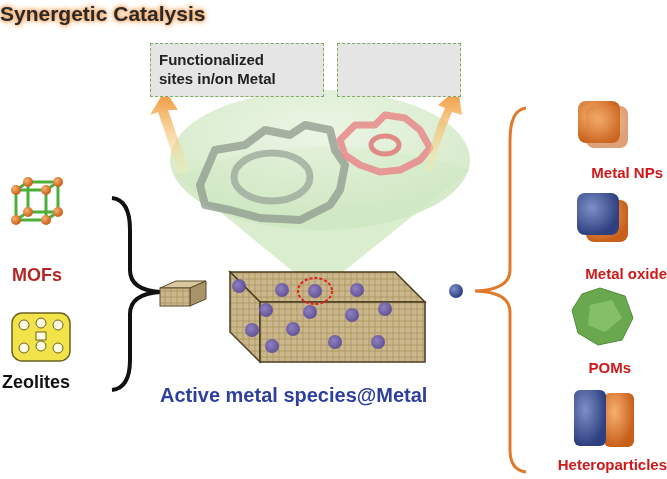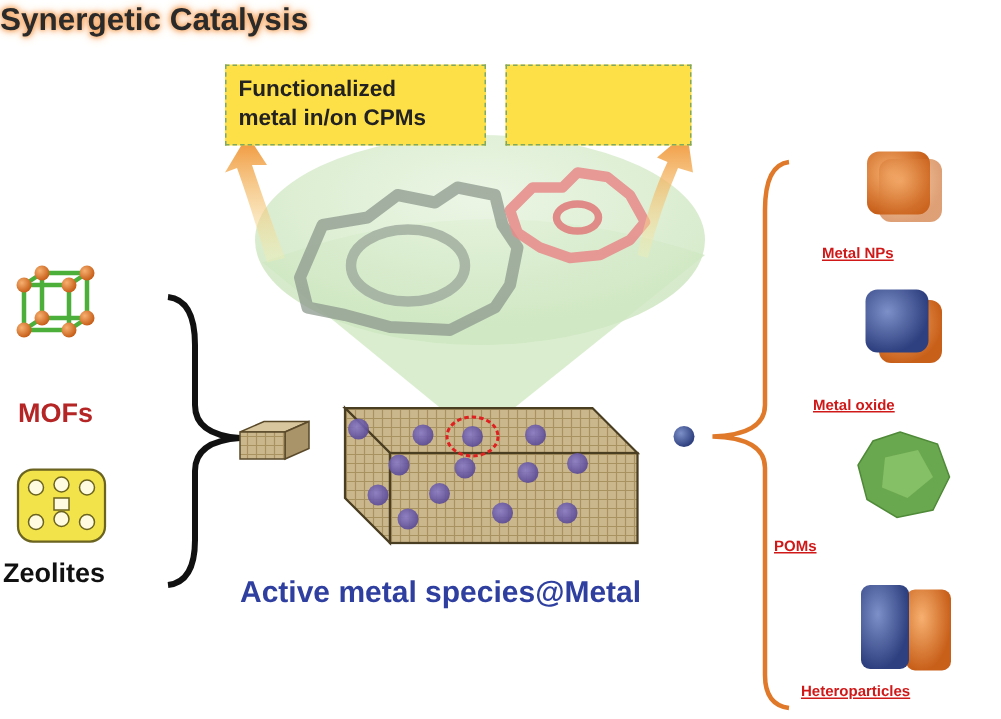--- a/index.html
+++ b/index.html
@@ -4,25 +4,25 @@
   <style>
     html, body { margin: 0; padding: 0; background: #ffffff; }
     body { width: 667px; height: 479px; position: relative; overflow: hidden;
            font-family: "Liberation Sans", "DejaVu Sans", sans-serif; font-weight: bold; }
     .abs { position: absolute; }
     .title {
       left: 0; width: 667px; top: 2px; text-align: left; font-size: 21px; color: #2a2a2a;
       text-shadow: 0 0 3px #f5a560, 0 0 5px #f5a560, 0 0 7px #f8c090;
     }
     .box {
-      border: 1.5px dashed #7fa860; background: #fde047; padding: 6px 8px; font-size: 15px; line-height: 19px;
+      border: 1.5px dashed #7fa860; background: #e5e5e5; padding: 6px 8px; font-size: 15px; line-height: 19px;
     }
     .box1 { left: 150px; top: 43px; width: 156px; height: 40px; color: #222; }
     .box2 { left: 337px; top: 43px; width: 106px; height: 40px; color: #e32020; }
-    .lbl-red { color: #d01818; font-size: 10px; text-align: left; text-decoration: underline; }
+    .lbl-red { color: #d01818; font-size: 15px; text-align: right; }
     .lbl-dark { color: #b52525; font-size: 18px; }
     .lbl-black { color: #111; font-size: 18px; }
     .caption { left: 160px; top: 384px; font-size: 20px; color: #2e3fa0; }
     svg { position: absolute; left: 0; top: 0; }
   </style>
 </head>
 <body>
 
 <svg width="667" height="479" viewBox="0 0 667 479">
   <defs>
@@ -151,21 +151,21 @@
   <g>
     <rect x="604" y="393" width="30" height="54" rx="6" fill="url(#ball)"></rect>
     <rect x="574" y="390" width="32" height="56" rx="6" fill="url(#bballB)"></rect>
   </g>
 </svg>
 
 <div class="abs title">Synergetic Catalysis</div>
 
 <div class="abs box box1">
   <div>Functionalized</div>
-  <div>metal in/on CPMs</div>
+  <div>sites in/on Metal</div>
 </div>
 <div class="abs box box2">
 </div>
 
 <div class="abs lbl-dark" style="left:12px; top:265px;">MOFs</div>
 <div class="abs lbl-black" style="left:2px; top:372px;">Zeolites</div>
 
 <div class="abs caption">Active metal species@Metal</div>
 
 <div class="abs lbl-red" style="left:548px; top:164px; width:115px;">Metal NPs</div>

